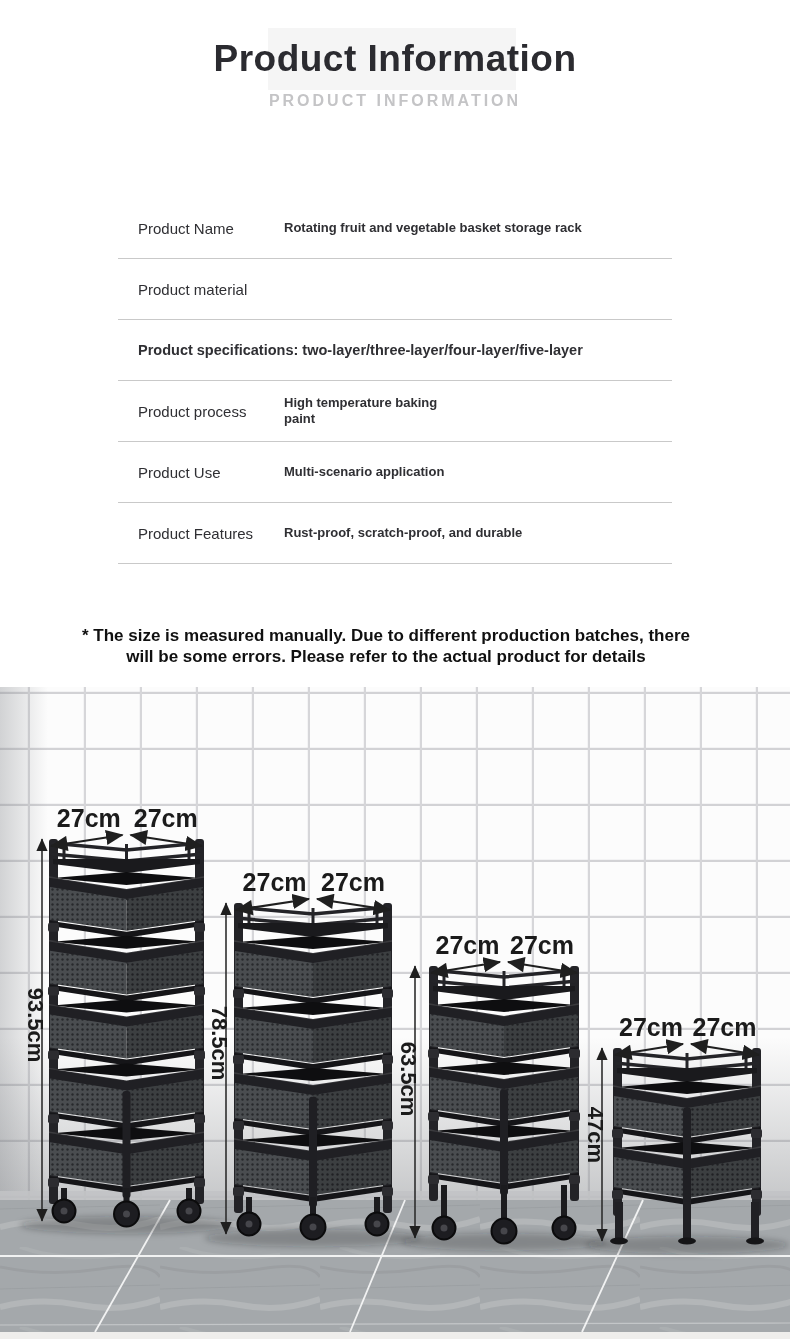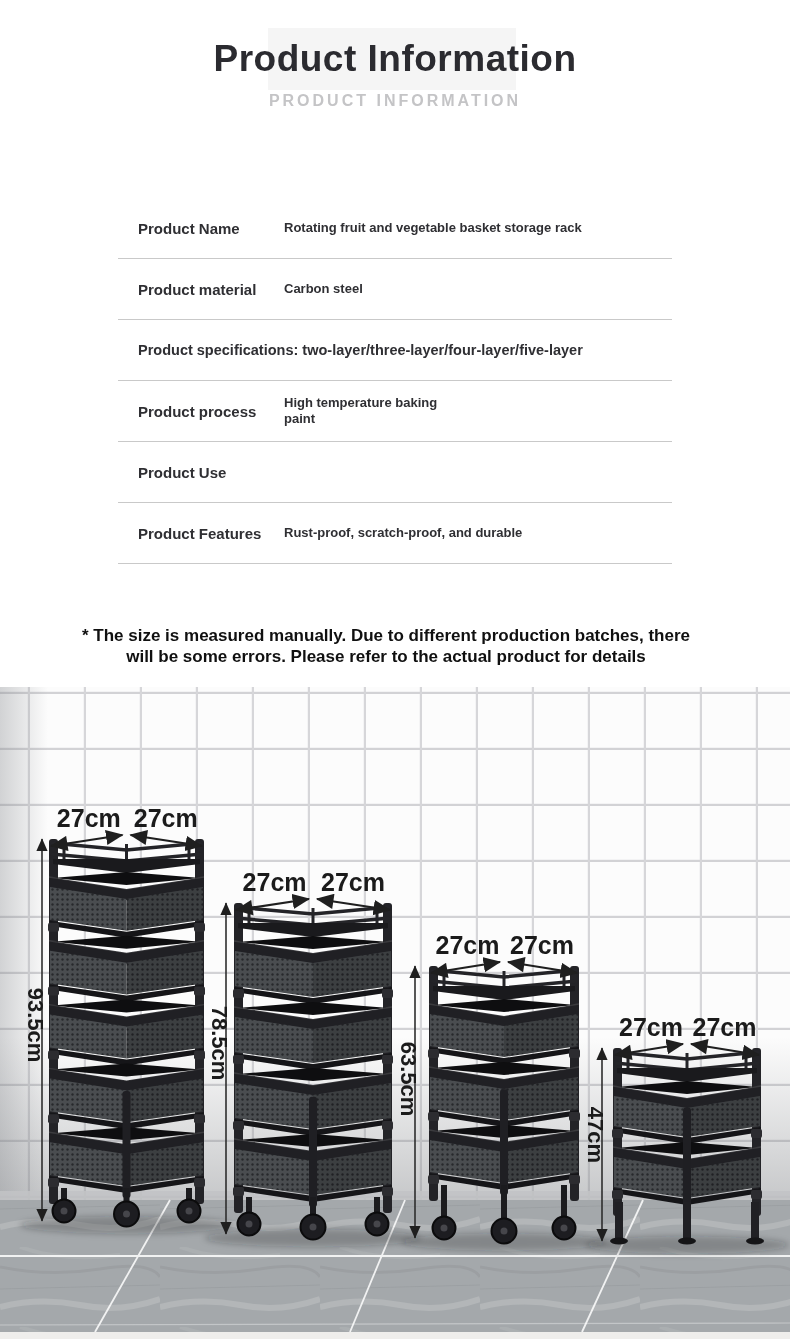--- a/index.html
+++ b/index.html
@@ -24,21 +24,21 @@
   }
   
   .spec-table{position:absolute;top:198px;left:118px;width:554px;}
   .spec-row{
     display:flex;align-items:center;min-height:61px;
     border-bottom:1px solid #c9c9c9;box-sizing:border-box;
     padding:8px 0;
   }
   .spec-label{
     width:166px;padding-left:20px;box-sizing:border-box;
-    font-size:15px;font-weight:bold;color:#2f2f33;flex:none;
+    font-size:15px;font-weight:normal;color:#2f2f33;flex:none;
   }
   .spec-value{
     flex:1;font-size:13px;font-weight:bold;color:#2f2f33;
     white-space:pre-line;line-height:1.25;
   }
   .spec-full{
     padding-left:20px;font-size:14.5px;font-weight:bold;color:#2f2f33;
   }
   
   .disclaimer{
@@ -62,32 +62,32 @@
     <div class="page-subtitle">PRODUCT INFORMATION</div>
   </div>
 
   <div class="spec-table">
     <div class="spec-row">
       <div class="spec-label">Product Name</div>
       <div class="spec-value">Rotating fruit and vegetable basket storage rack</div>
     </div>
     <div class="spec-row">
       <div class="spec-label">Product material</div>
-      <div class="spec-value">Carbon steel</div>
     </div>
     <div class="spec-row">
       <div class="spec-full">Product specifications: two-layer/three-layer/four-layer/five-layer</div>
     </div>
     <div class="spec-row">
       <div class="spec-label">Product process</div>
       <div class="spec-value">High temperature baking
 paint</div>
     </div>
     <div class="spec-row">
       <div class="spec-label">Product Use</div>
+      <div class="spec-value">Multi-scenario application</div>
     </div>
     <div class="spec-row">
       <div class="spec-label">Product Features</div>
       <div class="spec-value">Rust-proof, scratch-proof, and durable</div>
     </div>
   </div>
 
   <p class="disclaimer">* The size is measured manually. Due to different production batches, there
 will be some errors. Please refer to the actual product for details</p>
 

